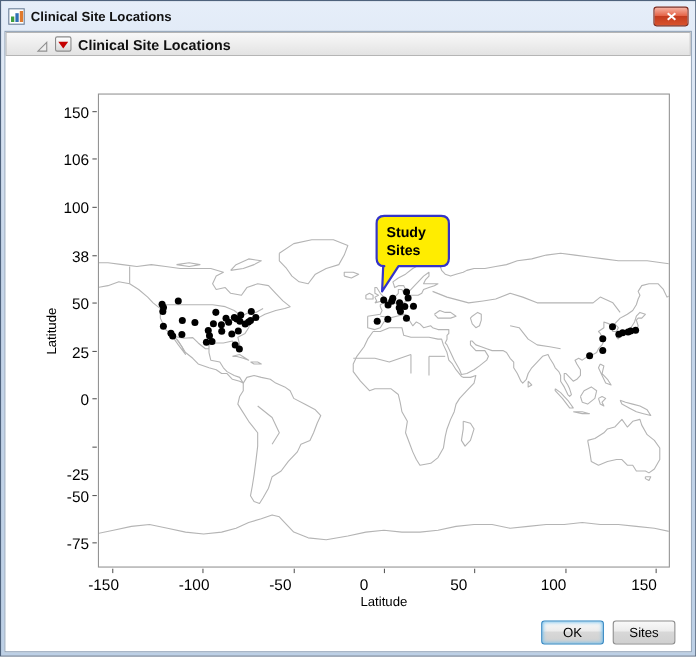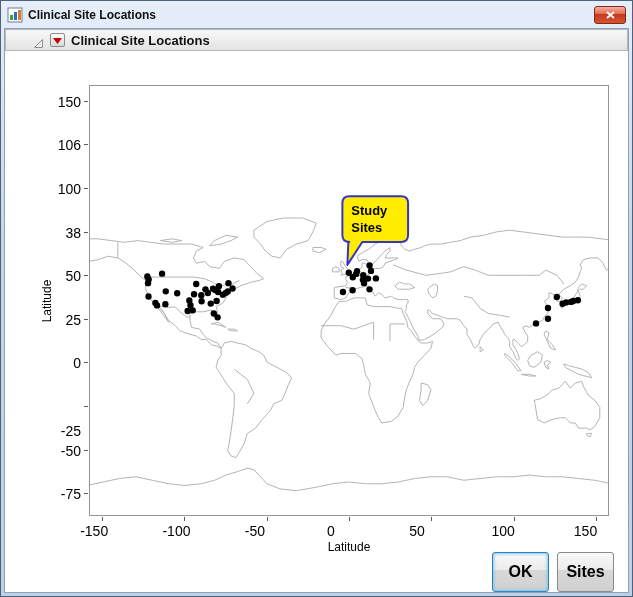--- a/index.html
+++ b/index.html
@@ -51,23 +51,23 @@
   }
   .tickmark { position:absolute; background:#5a5a5a; }
   .tlab { position:absolute; font-size:14px; color:#000; white-space:nowrap; }
   .tlab.x { width:44px; }
   .tlab.y { width:36px; text-align:right; }
   .button-row {
     flex:0 0 34px; display:flex; align-items:center; justify-content:flex-end;
     gap:8px; padding-right:14px; background:#ffffff;
   }
   .btn {
-    min-width:57px; height:40px; font-size:16px; color:#000;
+    min-width:57px; height:22px; font-size:12px; color:#000;
     background:linear-gradient(180deg,#f9f9f9,#ebebeb 45%,#d8d8d8 46%,#d0d0d0);
-    border:1px solid #8a8a8a; border-radius:3px;font-weight:bold;
+    border:1px solid #8a8a8a; border-radius:3px;
   }
   .btn.default {
     border-color:#2d83c0;
     box-shadow:inset 0 0 3px 1px #7cc5ef;
   }
 </style>
 </head>
 <body>
 
 <div class="window">

